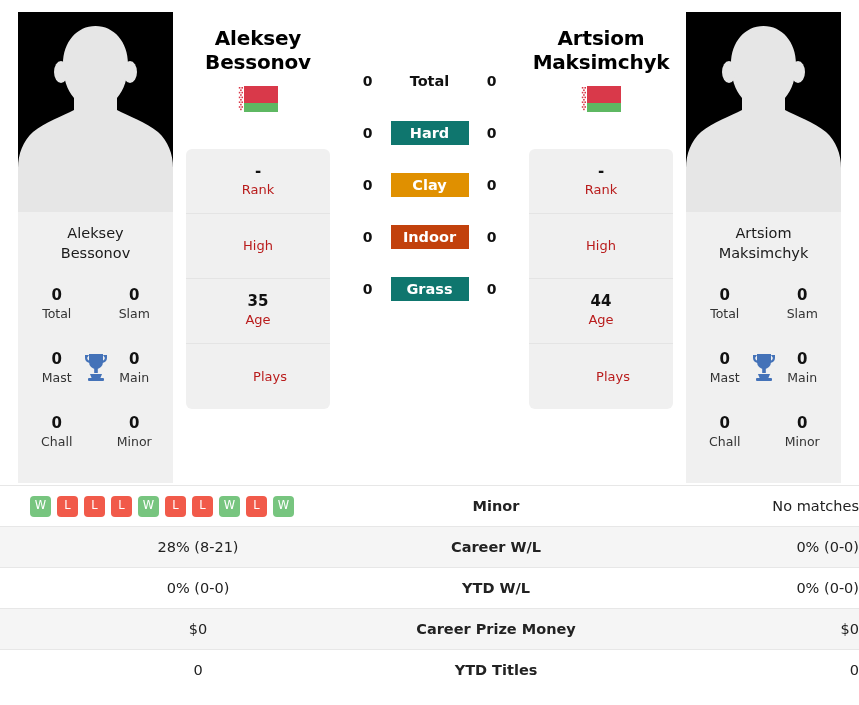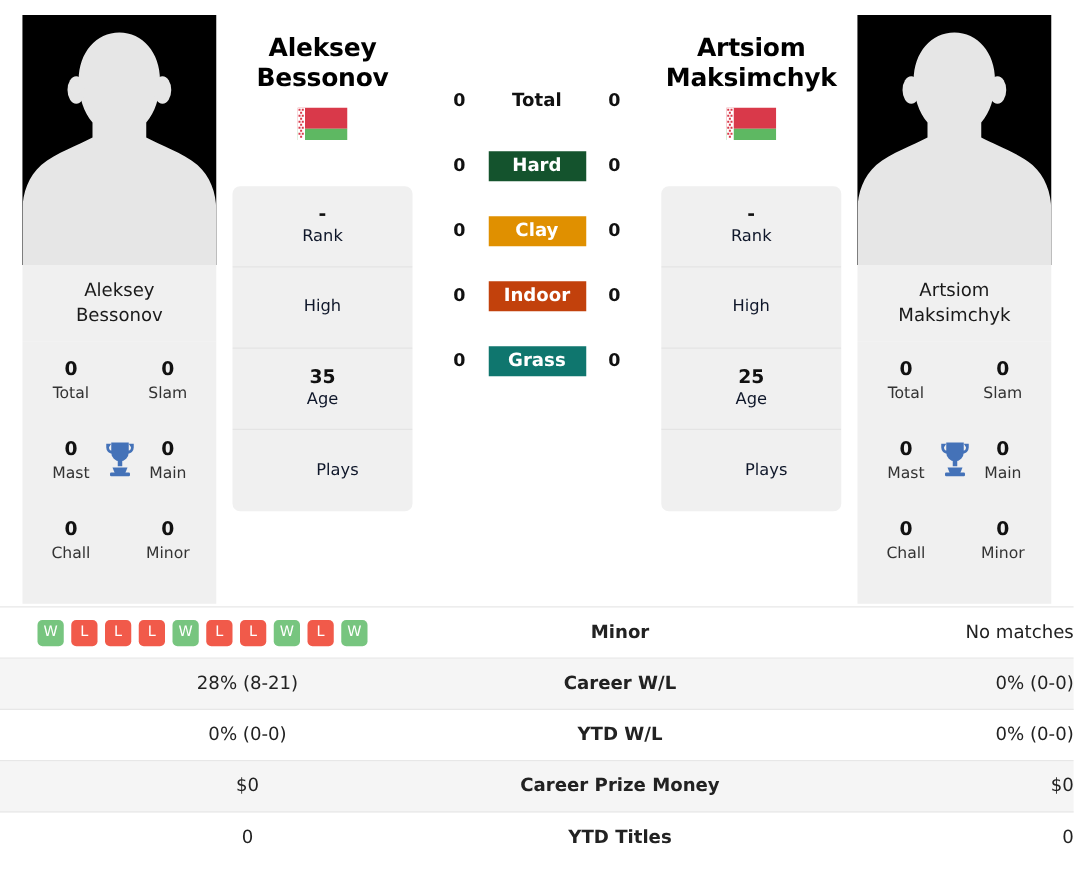--- a/index.html
+++ b/index.html
@@ -115,21 +115,21 @@
   .info-val {
     font-size: 15px;
     font-weight: bold;
     color: #111;
     line-height: 1.3;
     min-height: 2px;
   }
   .info-val.dash { font-size: 15px; }
   .info-lbl {
     font-size: 13px;
-    color: #0f172a;
+    color: #b91c1c;
     line-height: 1.45;
   }
 
   
   .surfaces {
     flex: 1 1 auto;
     padding-top: 57px;
     display: flex;
     flex-direction: column;
     gap: 28px;
@@ -308,21 +308,21 @@
     </div>
 
     <div class="surfaces">
       <div class="surf-row">
         <div class="surf-num">0</div>
         <div class="surf-badge plain">Total</div>
         <div class="surf-num">0</div>
       </div>
       <div class="surf-row">
         <div class="surf-num">0</div>
-        <div class="surf-badge" style="background:#14532d">Hard</div>
+        <div class="surf-badge" style="background:#0f766e">Hard</div>
         <div class="surf-num">0</div>
       </div>
       <div class="surf-row">
         <div class="surf-num">0</div>
         <div class="surf-badge" style="background:#e09000">Clay</div>
         <div class="surf-num">0</div>
       </div>
       <div class="surf-row">
         <div class="surf-num">0</div>
         <div class="surf-badge" style="background:#c2410c">Indoor</div>
@@ -367,21 +367,21 @@
       <div class="info-panel">
         <div class="info-row">
           <div class="info-val dash">-</div>
           <div class="info-lbl">Rank</div>
         </div>
         <div class="info-row">
           <div class="info-val"></div>
           <div class="info-lbl">High</div>
         </div>
         <div class="info-row">
-          <div class="info-val">25</div>
+          <div class="info-val">44</div>
           <div class="info-lbl">Age</div>
         </div>
         <div class="info-row">
           <div class="info-val"></div>
           <div class="info-lbl">Plays</div>
         </div>
       </div>
     </div>
 
     <div class="player-card">

